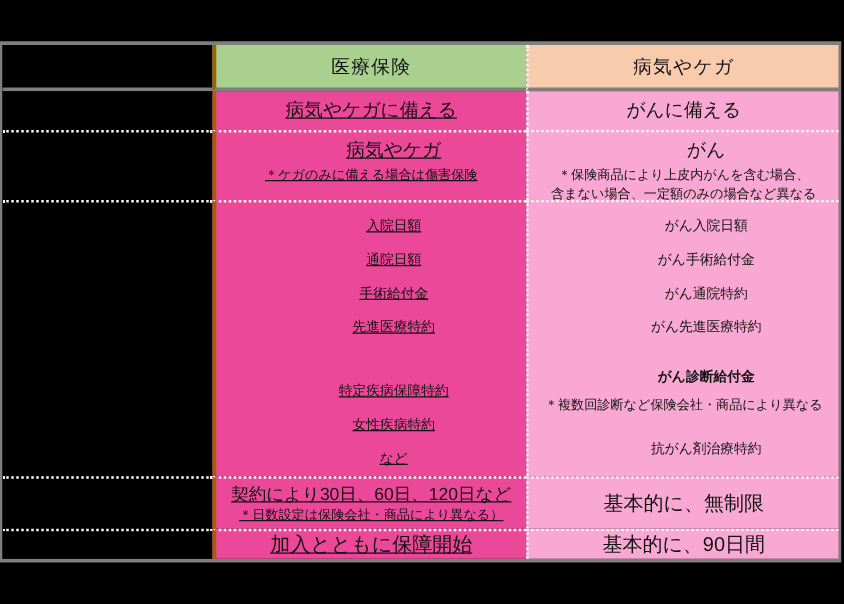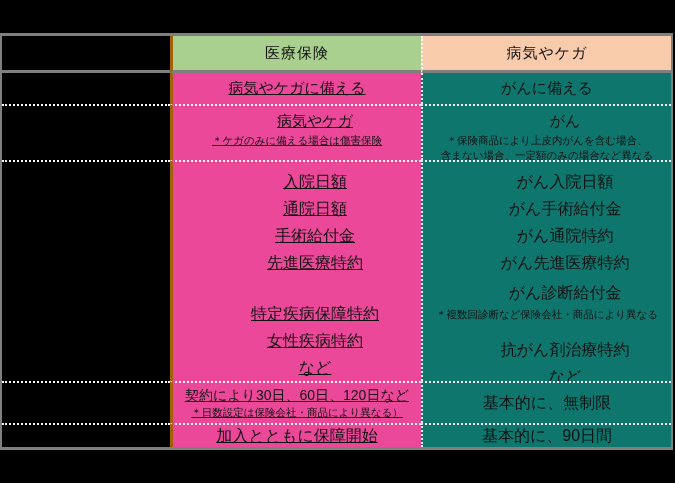--- a/index.html
+++ b/index.html
@@ -27,33 +27,33 @@
     box-sizing:border-box;
     overflow:hidden;
     text-align:center;
   }
   .col1{background:#000000;}
   .col2{border-left:3px solid #a16207;}
   .col3{border-left:2px dotted #f5f5f5;}
   .hgreen{background:#A9D08E;}
   .hpeach{background:#F8CBAD;}
   .bgreen{background:#ec4899;text-decoration:underline;}
-  .bpeach{background:#0f766e;}
+  .bpeach{background:#f9a8d4;}
   .hrow{border-bottom:3px solid #7f7f7f;}
   .dot-top{border-top:2px dotted #fafafa;}
   .center{display:flex;align-items:center;justify-content:center;}
   .fs15{font-size:15px;}
   .fs16{font-size:16px;}
   .note{font-size:10.5px;line-height:15px;}
   .hdr-label{font-size:15px;letter-spacing:1px;}
   
   .big{padding-top:6px;}
-  .line{font-size:16px;line-height:27px;padding-left:36px;}
+  .line{font-size:11px;line-height:27px;padding-left:36px;}
   .gap-blank{margin-top:24px;}
-  .gap-sm{margin-top:3px;}
+  .gap-sm{margin-top:13px;font-weight:bold;}
   .gap-md{margin-top:14px;}
   .note-line{font-size:10.5px;line-height:16px;}
   
   .r2{padding-top:3px;}
   .r2 .main{font-size:15px;line-height:24px;margin-left:36px;}
   
   .r4l{padding-top:3px;}
   .r4l .main{font-size:14px;line-height:19px;}
 </style>
 </head>

